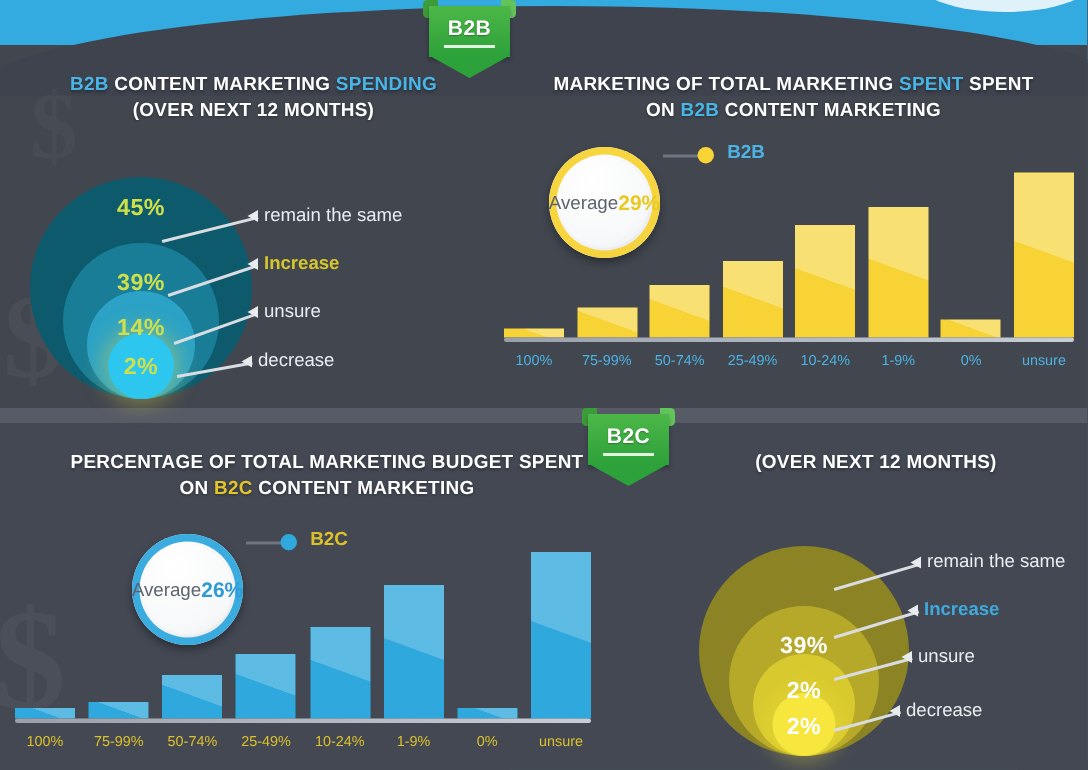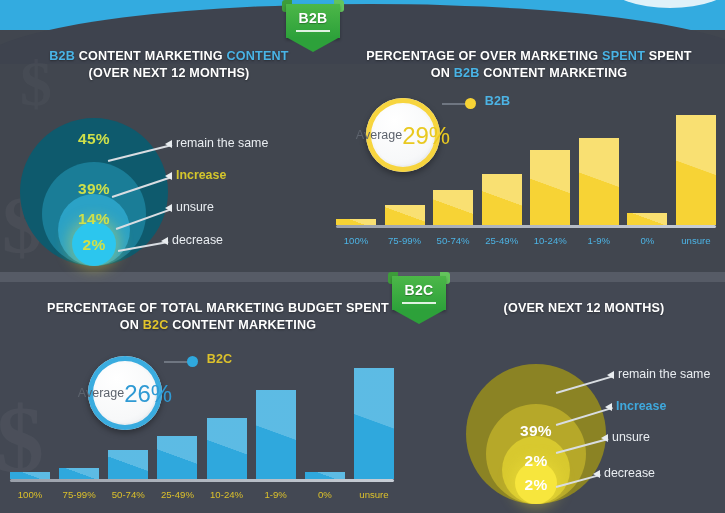--- a/index.html
+++ b/index.html
@@ -161,21 +161,21 @@
     background:radial-gradient(circle at 34% 28%,#ffffff 0%,#f3f4f6 58%,#d9dce1 100%);
     box-shadow:0 3px 6px rgba(0,0,0,.35), inset 0 0 0 5px rgba(255,255,255,.55);
   }
   .avg .inner{
     position:absolute; left:7px; top:7px; right:7px; bottom:7px;
     border-radius:50%;
     background:radial-gradient(circle at 36% 26%,#ffffff 0%,#f7f8f9 70%,#e7eaee 100%);
     display:flex; align-items:center; justify-content:center;
   }
   .avg .w1{ font-size:12.5px; color:#5d636d; line-height:13px; }
-  .avg .w2{ font-size:24px; font-weight:normal; line-height:19px; }
+  .avg .w2{ font-size:14px; font-weight:bold; line-height:19px; }
   .avg .dot{
     position:absolute; width:11px; height:11px; border-radius:50%;
     right:-36px; top:0px;
   }
   .avg .conn{
     position:absolute; height:2.5px; right:-28px; top:4.6px; width:26px;
   }
   .avg .tag{
     position:absolute; right:-70px; top:-4px; font-size:12.6px; font-weight:bold;
   }
@@ -220,26 +220,26 @@
   <div class="ribbon" id="ribbon-b2c">
     <div class="fold-l"></div>
     <div class="fold-r"></div>
     <div class="body"></div>
     <div class="tail"></div>
     <div class="lbl">B2C</div>
     <div class="underline"></div>
   </div>
 
   <div class="title" id="t-b2b-spend">
-    <div><span class="hl-blue">B2B</span><span> CONTENT MARKETING </span><span class="hl-blue">CONTENT</span></div>
+    <div><span class="hl-blue">B2B</span><span> CONTENT MARKETING </span><span class="hl-blue">SPENDING</span></div>
     <div>(OVER NEXT 12 MONTHS)</div>
   </div>
 
   <div class="title" id="t-b2b-budget">
-    <div><span>PERCENTAGE OF OVER MARKETING </span><span class="hl-blue">SPENT</span><span> SPENT</span></div>
+    <div><span>MARKETING OF TOTAL MARKETING </span><span class="hl-blue">SPENT</span><span> SPENT</span></div>
     <div><span>ON </span><span class="hl-blue">B2B</span><span> CONTENT MARKETING</span></div>
   </div>
 
   <div class="title" id="t-b2c-budget">
     <div>PERCENTAGE OF TOTAL MARKETING BUDGET SPENT</div>
     <div><span>ON </span><span class="hl-gold">B2C</span><span> CONTENT MARKETING</span></div>
   </div>
 
   <div class="title" id="t-b2c-spend">
     <div>(OVER NEXT 12 MONTHS)</div>

